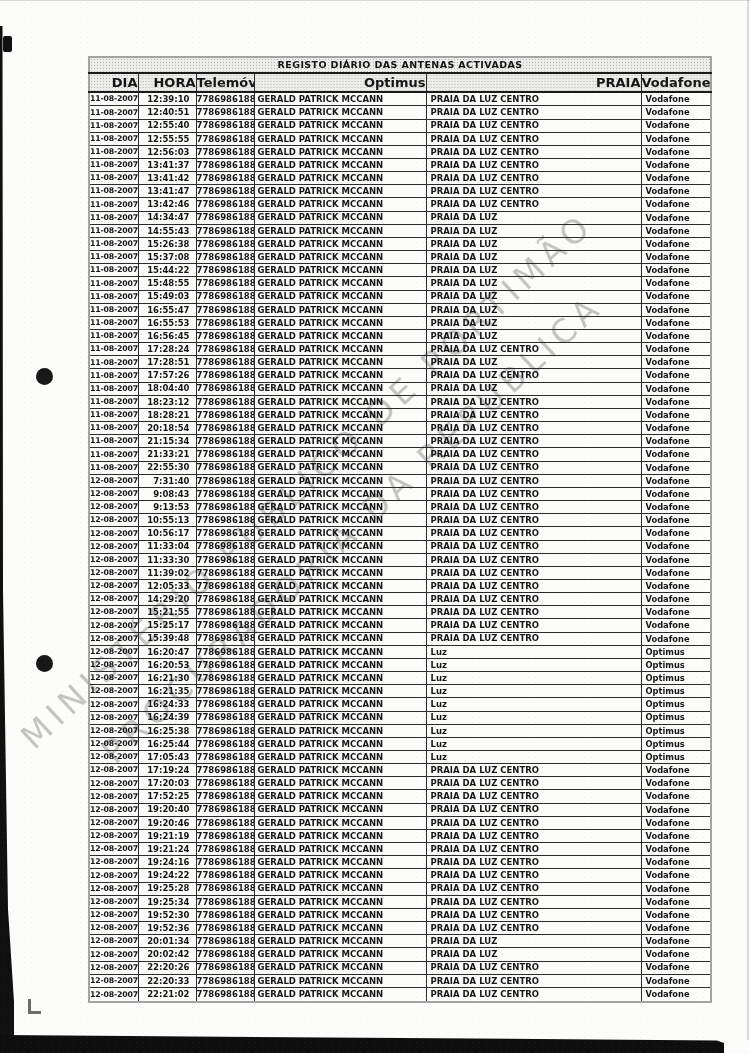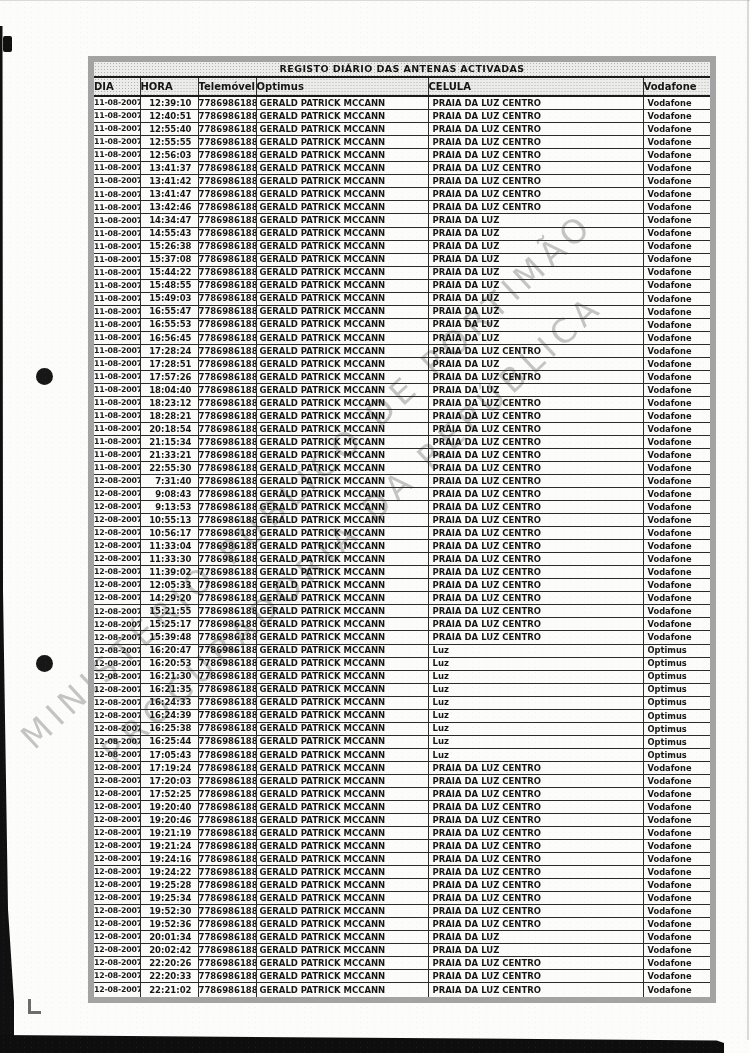--- a/index.html
+++ b/index.html
@@ -66,30 +66,30 @@
     border-collapse:collapse;table-layout:fixed;
     z-index:2;
     color:#161616;
   }
   .doc-table td,.doc-table th{
     border:1px solid #2b2b2b;
     padding:0;overflow:hidden;white-space:nowrap;
     font-weight:700;line-height:1;
     background:transparent;
   }
-  .doc-table{border:6px solid #a3a3a3;}
+  .doc-table{border:2px solid #a3a3a3;}
   tr.title-row td{
     height:14px;text-align:center;font-size:9.5px;letter-spacing:.4px;
     background-color:#ececea;
     background-image:radial-gradient(circle,#b3b3b0 0.6px,transparent 0.7px);
     background-size:3px 3px;
     border-bottom:2px solid #1a1a1a;
   }
   tr.header-row th{
-    height:17px;text-align:left;font-size:10px;
+    height:17px;text-align:right;font-size:13px;
     background-color:#ececea;
     background-image:radial-gradient(circle,#b3b3b0 0.6px,transparent 0.7px);
     background-size:3px 3px;
     border-bottom:2px solid #1a1a1a;
   }
   tbody td{font-size:8.5px;}
   td.c0{text-align:right;padding-right:3px;font-size:7.8px;letter-spacing:-0.2px;}
   td.c1{text-align:right;padding-right:6px;}
   td.c2{text-align:right;padding-right:4px;}
   td.c3{text-align:left;padding-left:3px;}
@@ -117,21 +117,21 @@
     </colgroup>
     <thead>
       <tr class="title-row">
         <td colspan="6">REGISTO DIÁRIO DAS ANTENAS ACTIVADAS</td>
       </tr>
       <tr class="header-row">
         <th>DIA</th>
         <th>HORA</th>
         <th>Telemóvel</th>
         <th>Optimus</th>
-        <th>CELULA</th>
+        <th>PRAIA</th>
         <th>Vodafone</th>
       </tr>
     </thead>
     <tbody>
         <tr>
           <td class="c0">11-08-2007</td>
           <td class="c1">12:39:10</td>
           <td class="c2">7786986188</td>
           <td class="c3">GERALD PATRICK MCCANN</td>
           <td class="c4">PRAIA DA LUZ CENTRO</td>

